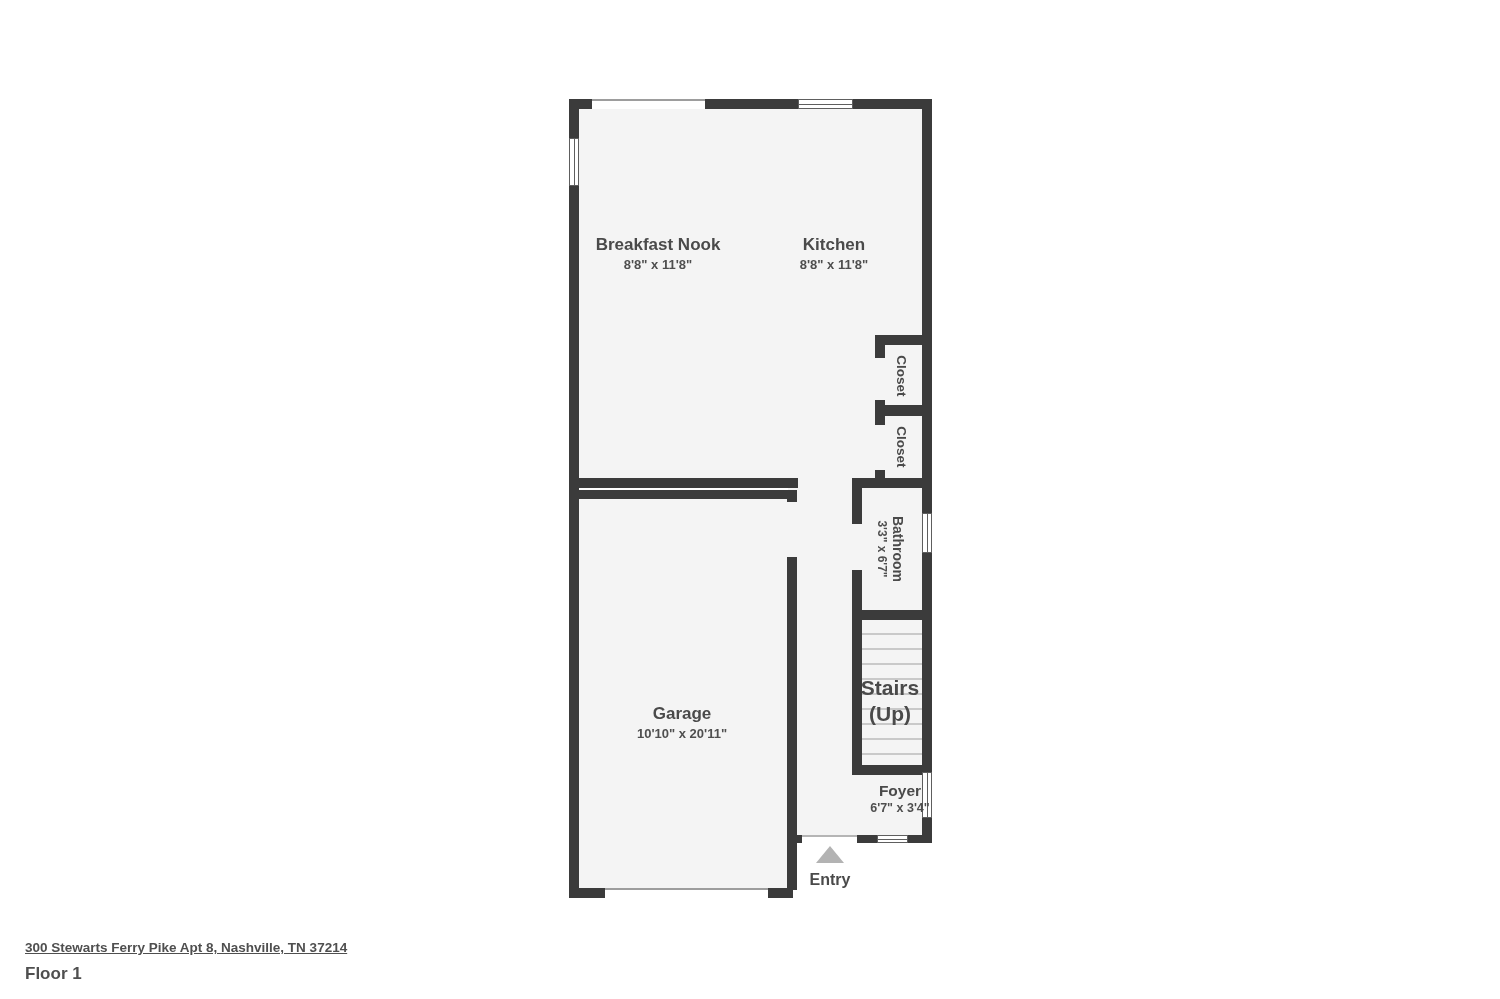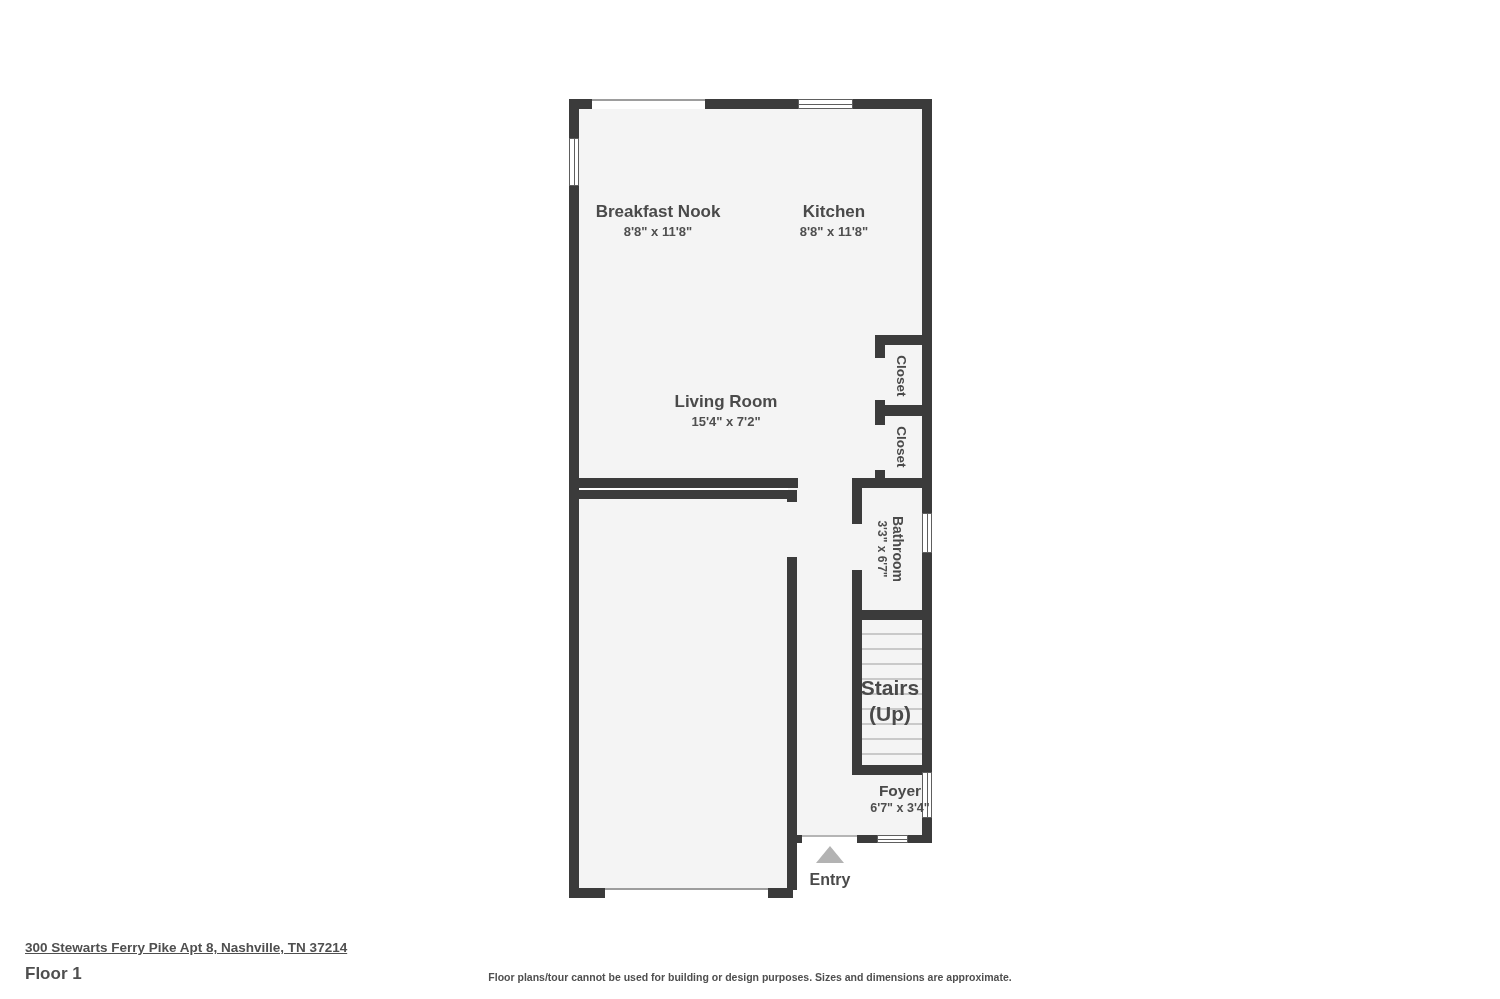--- a/index.html
+++ b/index.html
@@ -13,21 +13,21 @@
   .win{position:absolute;background:#ffffff;border:1px solid #5e5e5e;box-sizing:border-box;}
   .win .pane-h{position:absolute;left:0;right:0;top:50%;height:1px;background:#5e5e5e;}
   .win .pane-v{position:absolute;top:0;bottom:0;left:50%;width:1px;background:#5e5e5e;}
   
   .opening-h{position:absolute;background:#ffffff;border-top:2px solid #9d9d9d;box-sizing:border-box;}
   .stair-treads{
     position:absolute;background:
       repeating-linear-gradient(to bottom,#f4f4f4 0px,#f4f4f4 13px,#c9c9c9 13px,#c9c9c9 15px);
   }
   .room-label{position:absolute;text-align:center;line-height:1.25;}
-  .room-name{font-size:17px;font-weight:bold;color:#4a4a4a;}
+  .room-name{font-size:17px;font-weight:bold;color:#4a4a4a;margin-top:33px;}
   .room-dims{font-size:13px;font-weight:bold;color:#4f4f4f;margin-top:2px;}
   .room-name-sm{font-size:15.5px;font-weight:bold;color:#4a4a4a;}
   .room-dims-sm{font-size:12.5px;font-weight:bold;color:#4f4f4f;margin-top:1px;}
   .vlabel{position:absolute;text-align:center;transform:rotate(90deg);line-height:1.2;}
   .closet-name{font-size:13.5px;font-weight:bold;color:#4a4a4a;}
   .bath-name{font-size:14px;font-weight:bold;color:#4a4a4a;}
   .bath-dims{font-size:12px;font-weight:bold;color:#4f4f4f;}
   .stairs-label{position:absolute;text-align:center;font-size:21px;font-weight:bold;color:#4a4a4a;line-height:1.25;}
   .entry-triangle{
     position:absolute;width:0;height:0;
@@ -106,25 +106,25 @@
   <div class="room-label" style="left:558px;top:201px;width:200px;">
     <div class="room-name">Breakfast Nook</div>
     <div class="room-dims">8'8" x 11'8"</div>
   </div>
 
   <div class="room-label" style="left:734px;top:201px;width:200px;">
     <div class="room-name">Kitchen</div>
     <div class="room-dims">8'8" x 11'8"</div>
   </div>
 
-  <div class="room-label" style="left:626px;top:391px;width:200px;">
-    <div class="room-name">Living Room</div>
-    <div class="room-dims">15'4" x 7'2"</div>
+
+  <div class="room-label" style="left:582px;top:670px;width:200px;">
+    <div class="room-name">Garage</div>
+    <div class="room-dims">10'10" x 20'11"</div>
   </div>
-
 
   <div class="vlabel closet-name" style="left:856px;top:368px;width:90px;height:16px;">Closet</div>
   <div class="vlabel closet-name" style="left:856px;top:439px;width:90px;height:16px;">Closet</div>
 
   <div class="vlabel" style="left:830px;top:533px;width:120px;height:32px;">
     <div class="bath-name">Bathroom</div>
     <div class="bath-dims">3'3" x 6'7"</div>
   </div>
 
   <div class="stairs-label" style="left:840px;top:675px;width:100px;">
@@ -135,15 +135,14 @@
   <div class="room-label" style="left:835px;top:781px;width:130px;">
     <div class="room-name-sm">Foyer</div>
     <div class="room-dims-sm">6'7" x 3'4"</div>
   </div>
 
   <div class="entry-triangle" style="left:816px;top:846px;"></div>
   <div class="entry-label" style="left:780px;top:871px;width:100px;">Entry</div>
 
   <div class="footer-address" style="left:25px;top:940px;">300 Stewarts Ferry Pike Apt 8, Nashville, TN 37214</div>
   <div class="footer-floor" style="left:25px;top:964px;">Floor 1</div>
-  <div class="footer-disclaimer" style="top:971px;">Floor plans/tour cannot be used for building or design purposes. Sizes and dimensions are approximate.</div>
 
 </div>
 
 </body></html>

